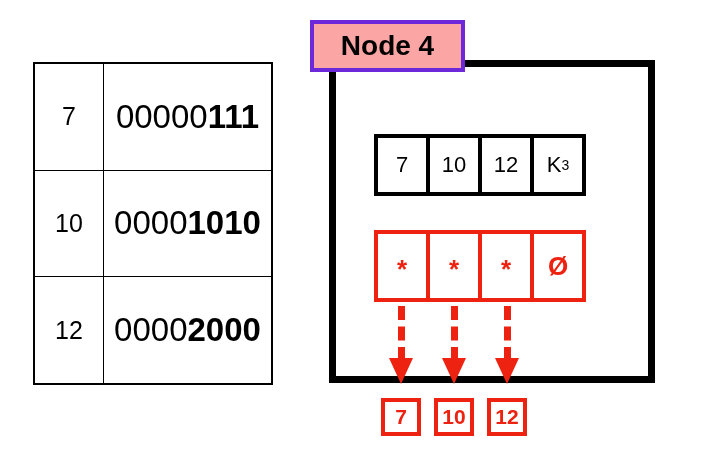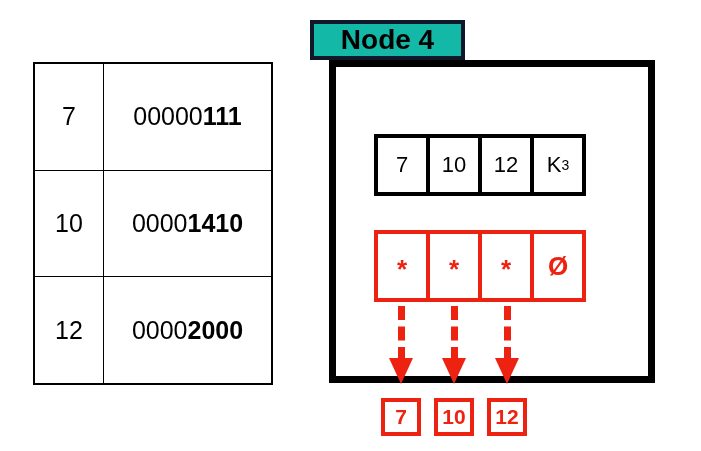--- a/index.html
+++ b/index.html
@@ -39,21 +39,21 @@
     vertical-align: middle;
     color: #000000;
     padding: 0;
   }
   .col-dec {
     width: 68px;
     font-size: 25px;
     font-weight: 400;
   }
   .col-bin {
-    font-size: 25px;
+    font-size: 33px;
     letter-spacing: 0px;
     white-space: nowrap;
   }
   .bin-prefix { font-weight: 400; }
   .bin-suffix { font-weight: bold; }
 
   
   #node-diagram {
     position: absolute;
     left: 300px;
@@ -71,23 +71,23 @@
     border: 7px solid #000000;
     box-sizing: border-box;
     background: transparent;
   }
 
   #node-label {
     position: absolute;
     left: 10px;
     top: 12px;
     width: 155px;
-    height: 40px;
-    background: #14b8a6;
-    border: 4px solid #0f172a;
+    height: 52px;
+    background: #fca5a5;
+    border: 4px solid #6d28d9;
     box-sizing: border-box;
     display: flex;
     align-items: center;
     justify-content: center;
     z-index: 5;
   }
   #node-label span {
     font-size: 28px;
     font-weight: bold;
     color: #000000;
@@ -194,21 +194,21 @@
 
 <div id="binary-table">
   <table>
     <tbody>
       <tr>
         <td class="col-dec">7</td>
         <td class="col-bin"><span class="bin-prefix">00000</span><span class="bin-suffix">111</span></td>
       </tr>
       <tr>
         <td class="col-dec">10</td>
-        <td class="col-bin"><span class="bin-prefix">0000</span><span class="bin-suffix">1410</span></td>
+        <td class="col-bin"><span class="bin-prefix">0000</span><span class="bin-suffix">1010</span></td>
       </tr>
       <tr>
         <td class="col-dec">12</td>
         <td class="col-bin"><span class="bin-prefix">0000</span><span class="bin-suffix">2000</span></td>
       </tr>
     </tbody>
   </table>
 </div>
 
 <div id="node-diagram">

